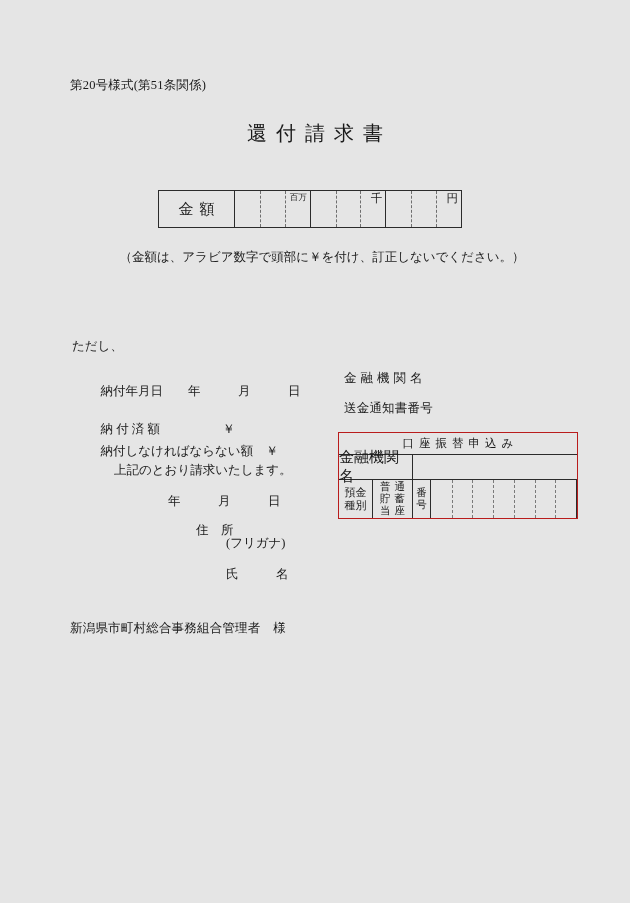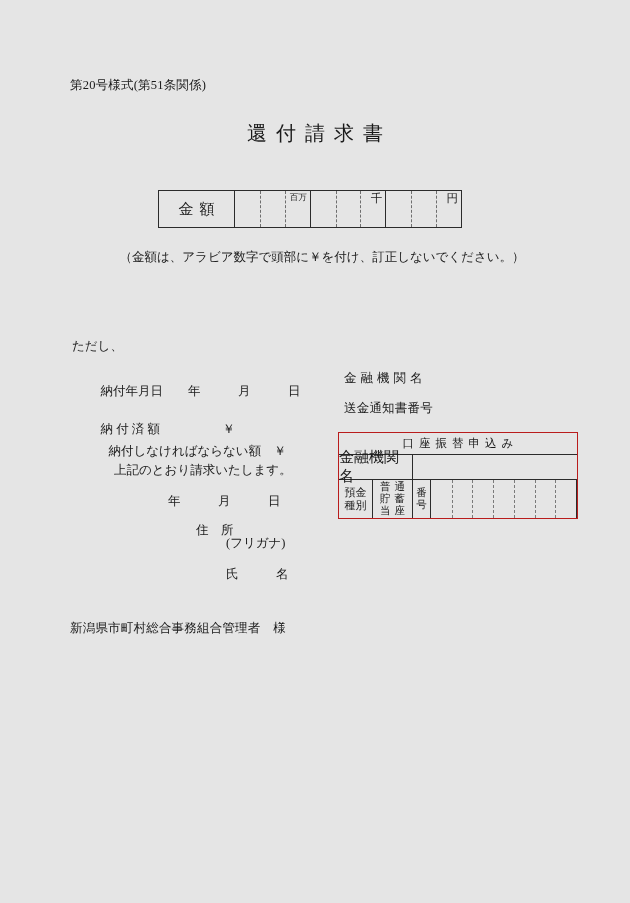--- a/index.html
+++ b/index.html
@@ -87,21 +87,21 @@
     font-size: 12.5px;
     padding-left: 7px;
   }
 
   
   .tadashi { left: 72px; top: 340px; font-size: 12.5px; }
 
   .field-row { font-size: 12.5px; }
   .r1 { left: 88px; top: 372px; }
   .r2 { left: 88px; top: 410px; }
-  .r3 { left: 96px; top: 432px; }
+  .r3 { left: 88px; top: 432px; }
   .r4 { left: 106px; top: 464px; margin-left: 8px; }
   .r5 { left: 168px; top: 495px; }
   .r6 { left: 196px; top: 524px; }
   .r7 { left: 226px; top: 537px; }
   .r8 { left: 226px; top: 568px; }
 
   .right-r1 { left: 344px; top: 372px; font-size: 12.5px; letter-spacing: 4px; }
   .right-r2 { left: 344px; top: 402px; font-size: 12.5px; letter-spacing: 0.2px; }
 
   .addressee { left: 70px; top: 622px; font-size: 12.5px; letter-spacing: 0.2px; }

